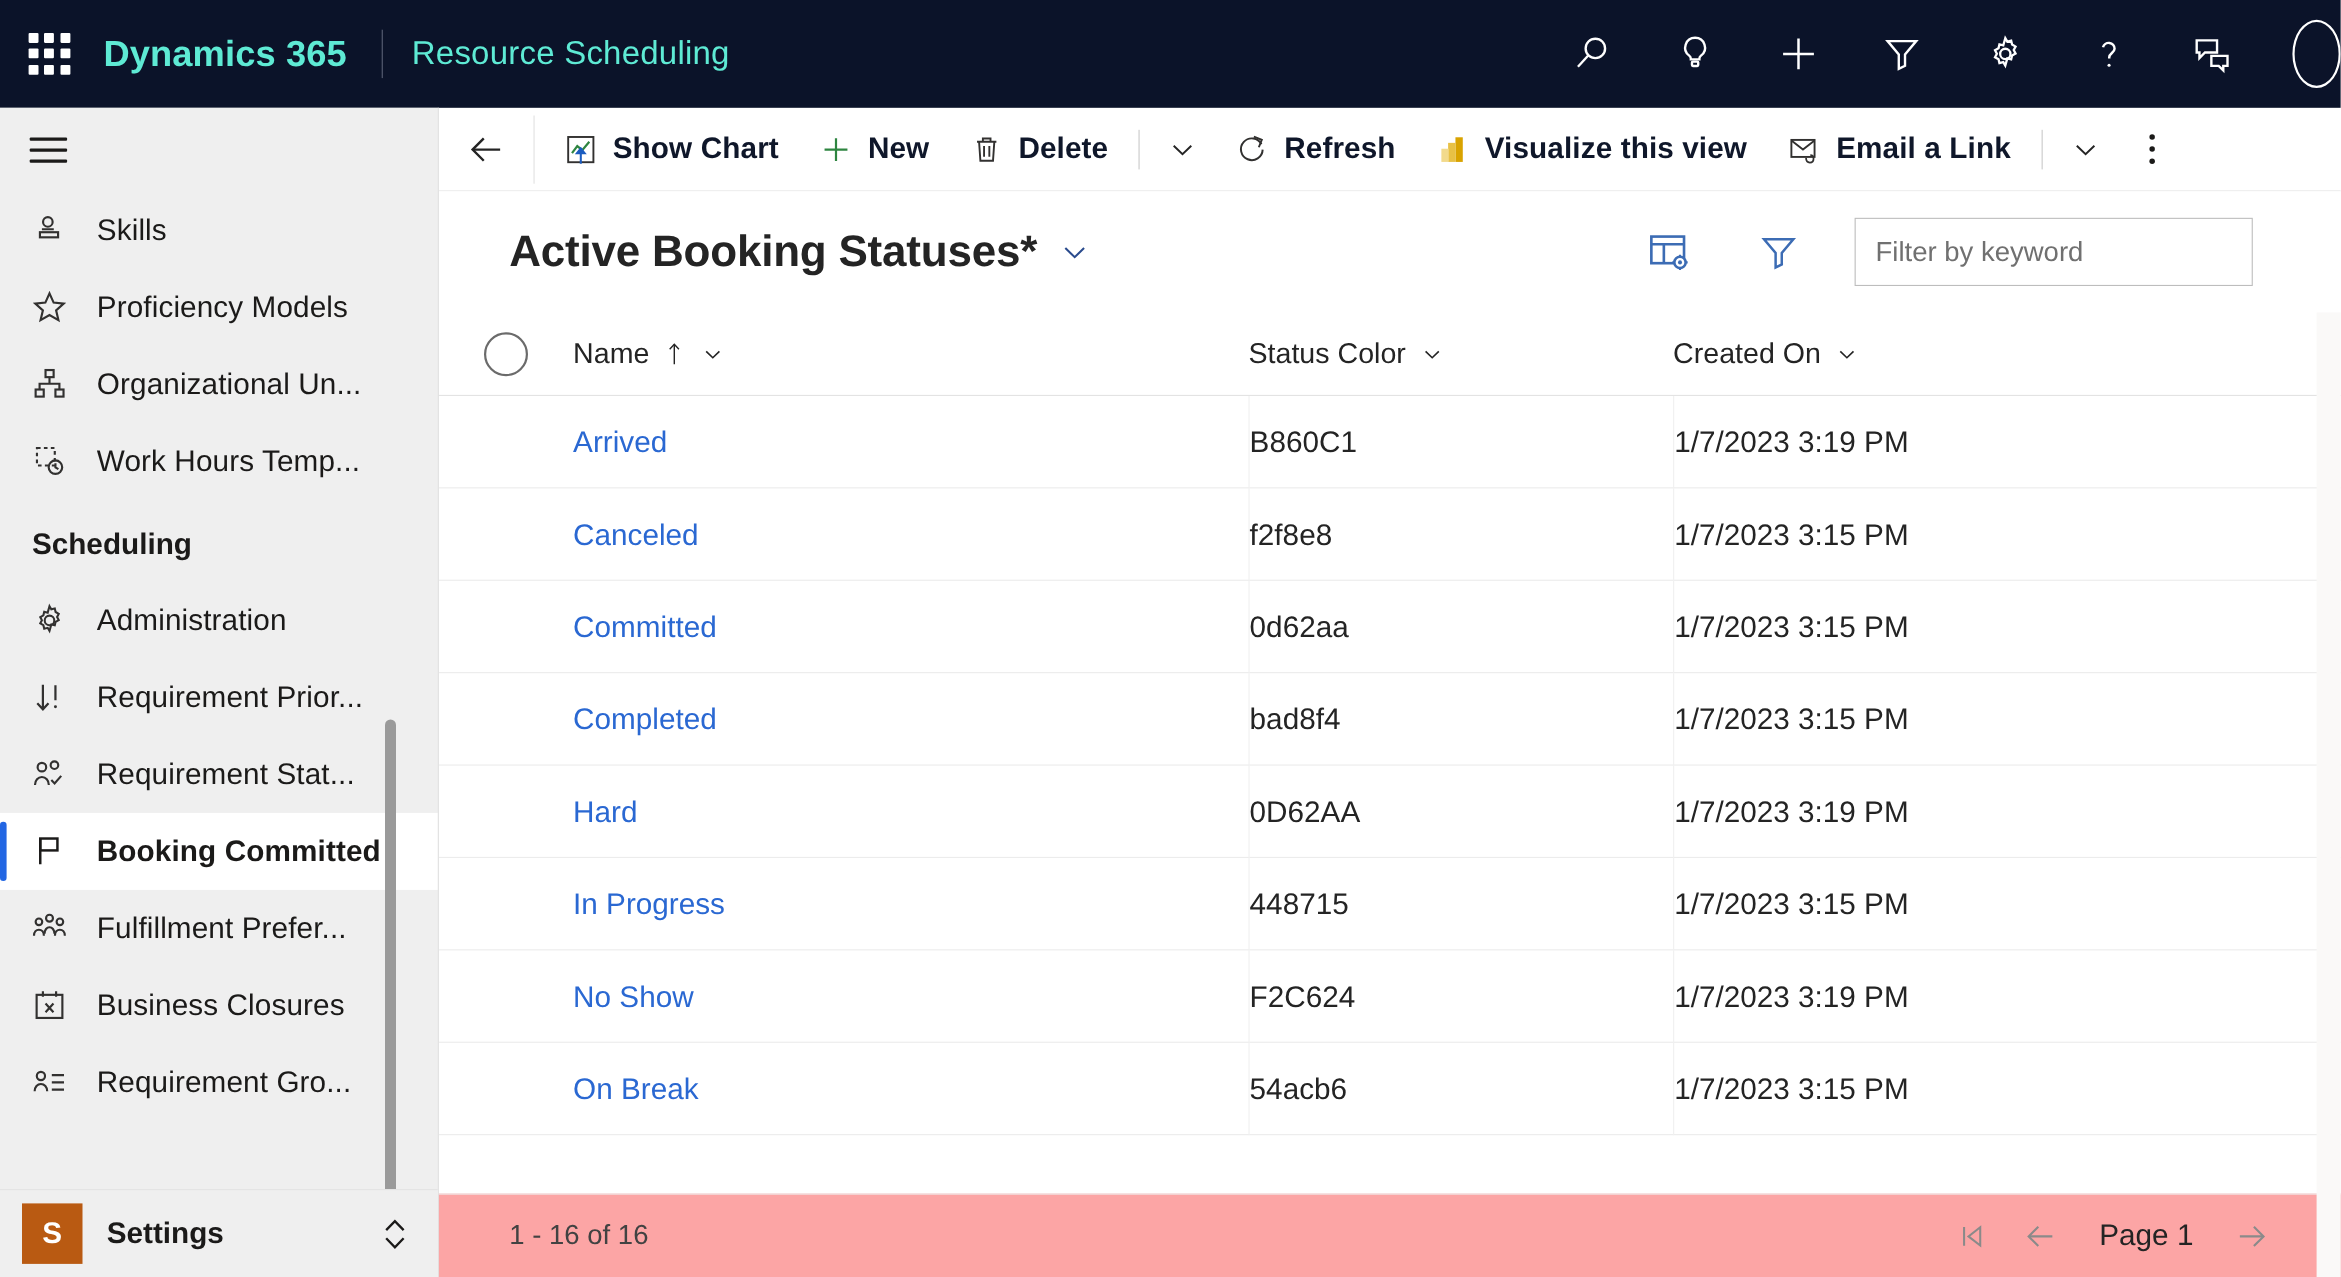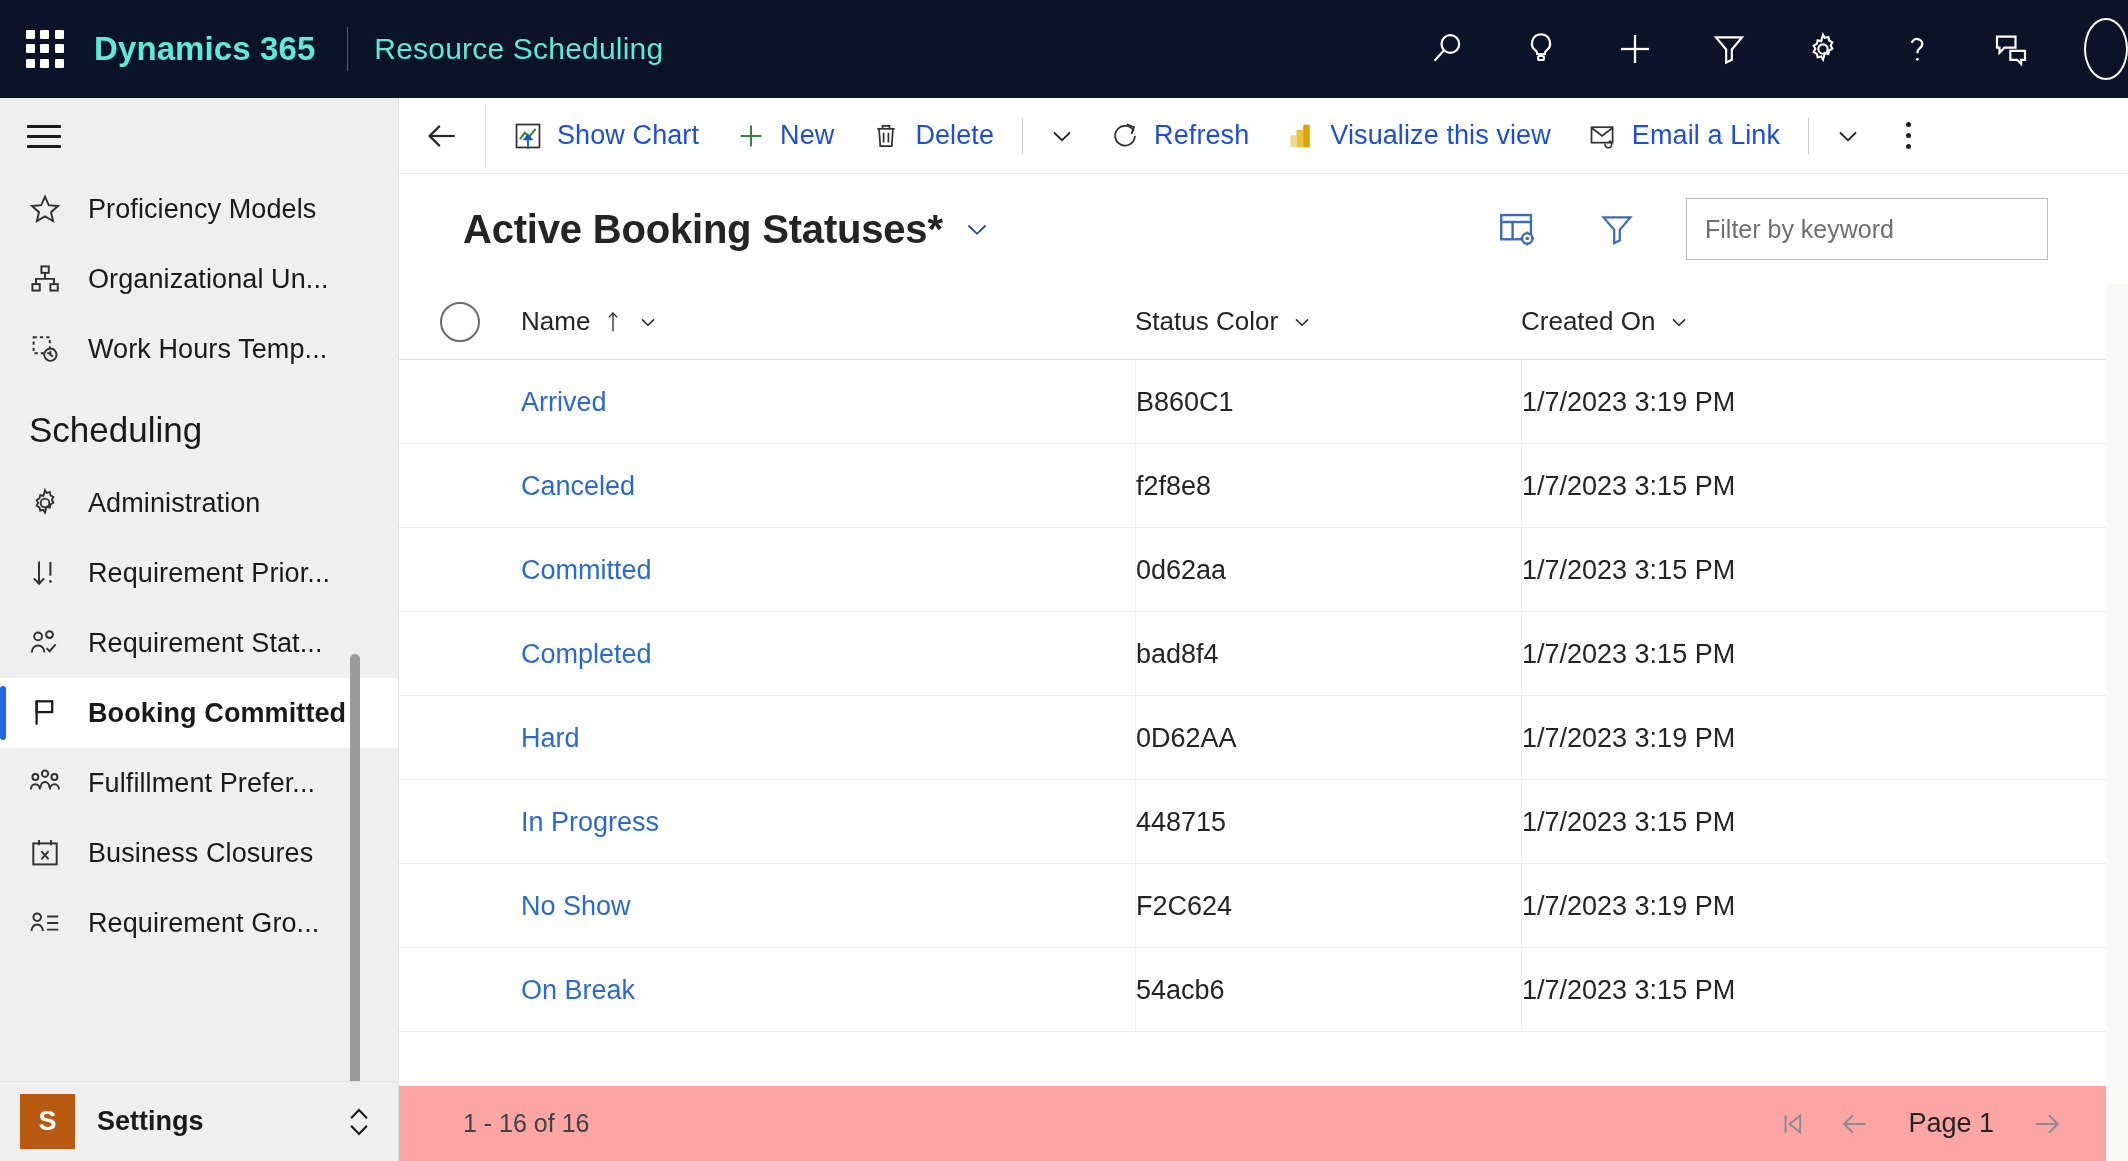--- a/index.html
+++ b/index.html
@@ -125,22 +125,22 @@
   .nav-item.selected .lbl { font-weight: 600; }
   .nav-item.selected::before {
     content: "";
     position: absolute;
     left: 0; top: 8px; bottom: 8px;
     width: 6px;
     background: #2266e3;
     border-radius: 3px;
   }
   .nav-group-title {
-    font-size: 35px;
-    font-weight: 400;
+    font-size: 27px;
+    font-weight: 700;
     color: #1b1a19;
     padding: 26px 0 18px 29px;
   }
   .side-scrollbar {
     position: absolute;
     right: 38px;
     top: 480px;
     width: 10px;
     height: 575px;
     border-radius: 5px;
@@ -185,22 +185,23 @@
     width: 86px; height: 76px;
     display:flex; align-items:center; justify-content:center;
     cursor: pointer;
   }
   .cmd-sep-v { width: 1px; height: 62px; background: #e1e1e1; margin: 0 8px 0 0; }
   .cmd-btn {
     height: 76px;
     display: flex; align-items: center;
     padding: 0 18px;
     cursor: pointer;
-    color: #1d4ed8;
+    color: #0f172a;
     white-space: nowrap;
+    font-weight: bold;
   }
   .cmd-btn .cico { margin-right: 13px; display:flex; align-items:center; }
   .cmd-btn .ctext { font-size: 27px; letter-spacing: .1px; }
   .cmd-divider { width:1px; height: 36px; background:#c9c9c9; margin: 0 10px; }
   .cmd-caret { width: 58px; height:76px; display:flex; align-items:center; justify-content:center; cursor:pointer; }
   .cmd-overflow { width: 62px; height:76px; display:flex; align-items:center; justify-content:center; cursor:pointer; }
   .dots-v { display:flex; flex-direction:column; gap:6px; align-items:center; }
   .dots-v i { width:5px; height:5px; border-radius:50%; background:#1b1a19; display:block; }
 
   
@@ -383,20 +384,30 @@
       <div class="hamburger">
         <div class="bars">
           <span></span>
             <span></span>
             <span></span>
         </div>
       </div>
 
       <div class="nav-scroll">
 
+        <div class="nav-item">
+          <span class="ico">
+            <svg width="36" height="36" viewBox="0 0 24 24" fill="none" stroke="#323130" stroke-width="1.3">
+              <circle cx="11" cy="7.2" r="2.9"></circle>
+                <path d="M7.4 11.6h7.2"></path>
+                <rect x="6.2" y="13.4" width="11" height="3.1"></rect>
+            </svg>
+          </span>
+          <span class="lbl">Skills</span>
+        </div>
 
         <div class="nav-item">
           <span class="ico">
             <svg width="36" height="36" viewBox="0 0 24 24" fill="none" stroke="#323130" stroke-width="1.3">
               <polygon points="12,3.8 14.5,9.4 20.6,10 16,14.1 17.4,20 12,16.9 6.6,20 8,14.1 3.4,10 9.5,9.4"></polygon>
             </svg>
           </span>
           <span class="lbl">Proficiency Models</span>
         </div>
 

